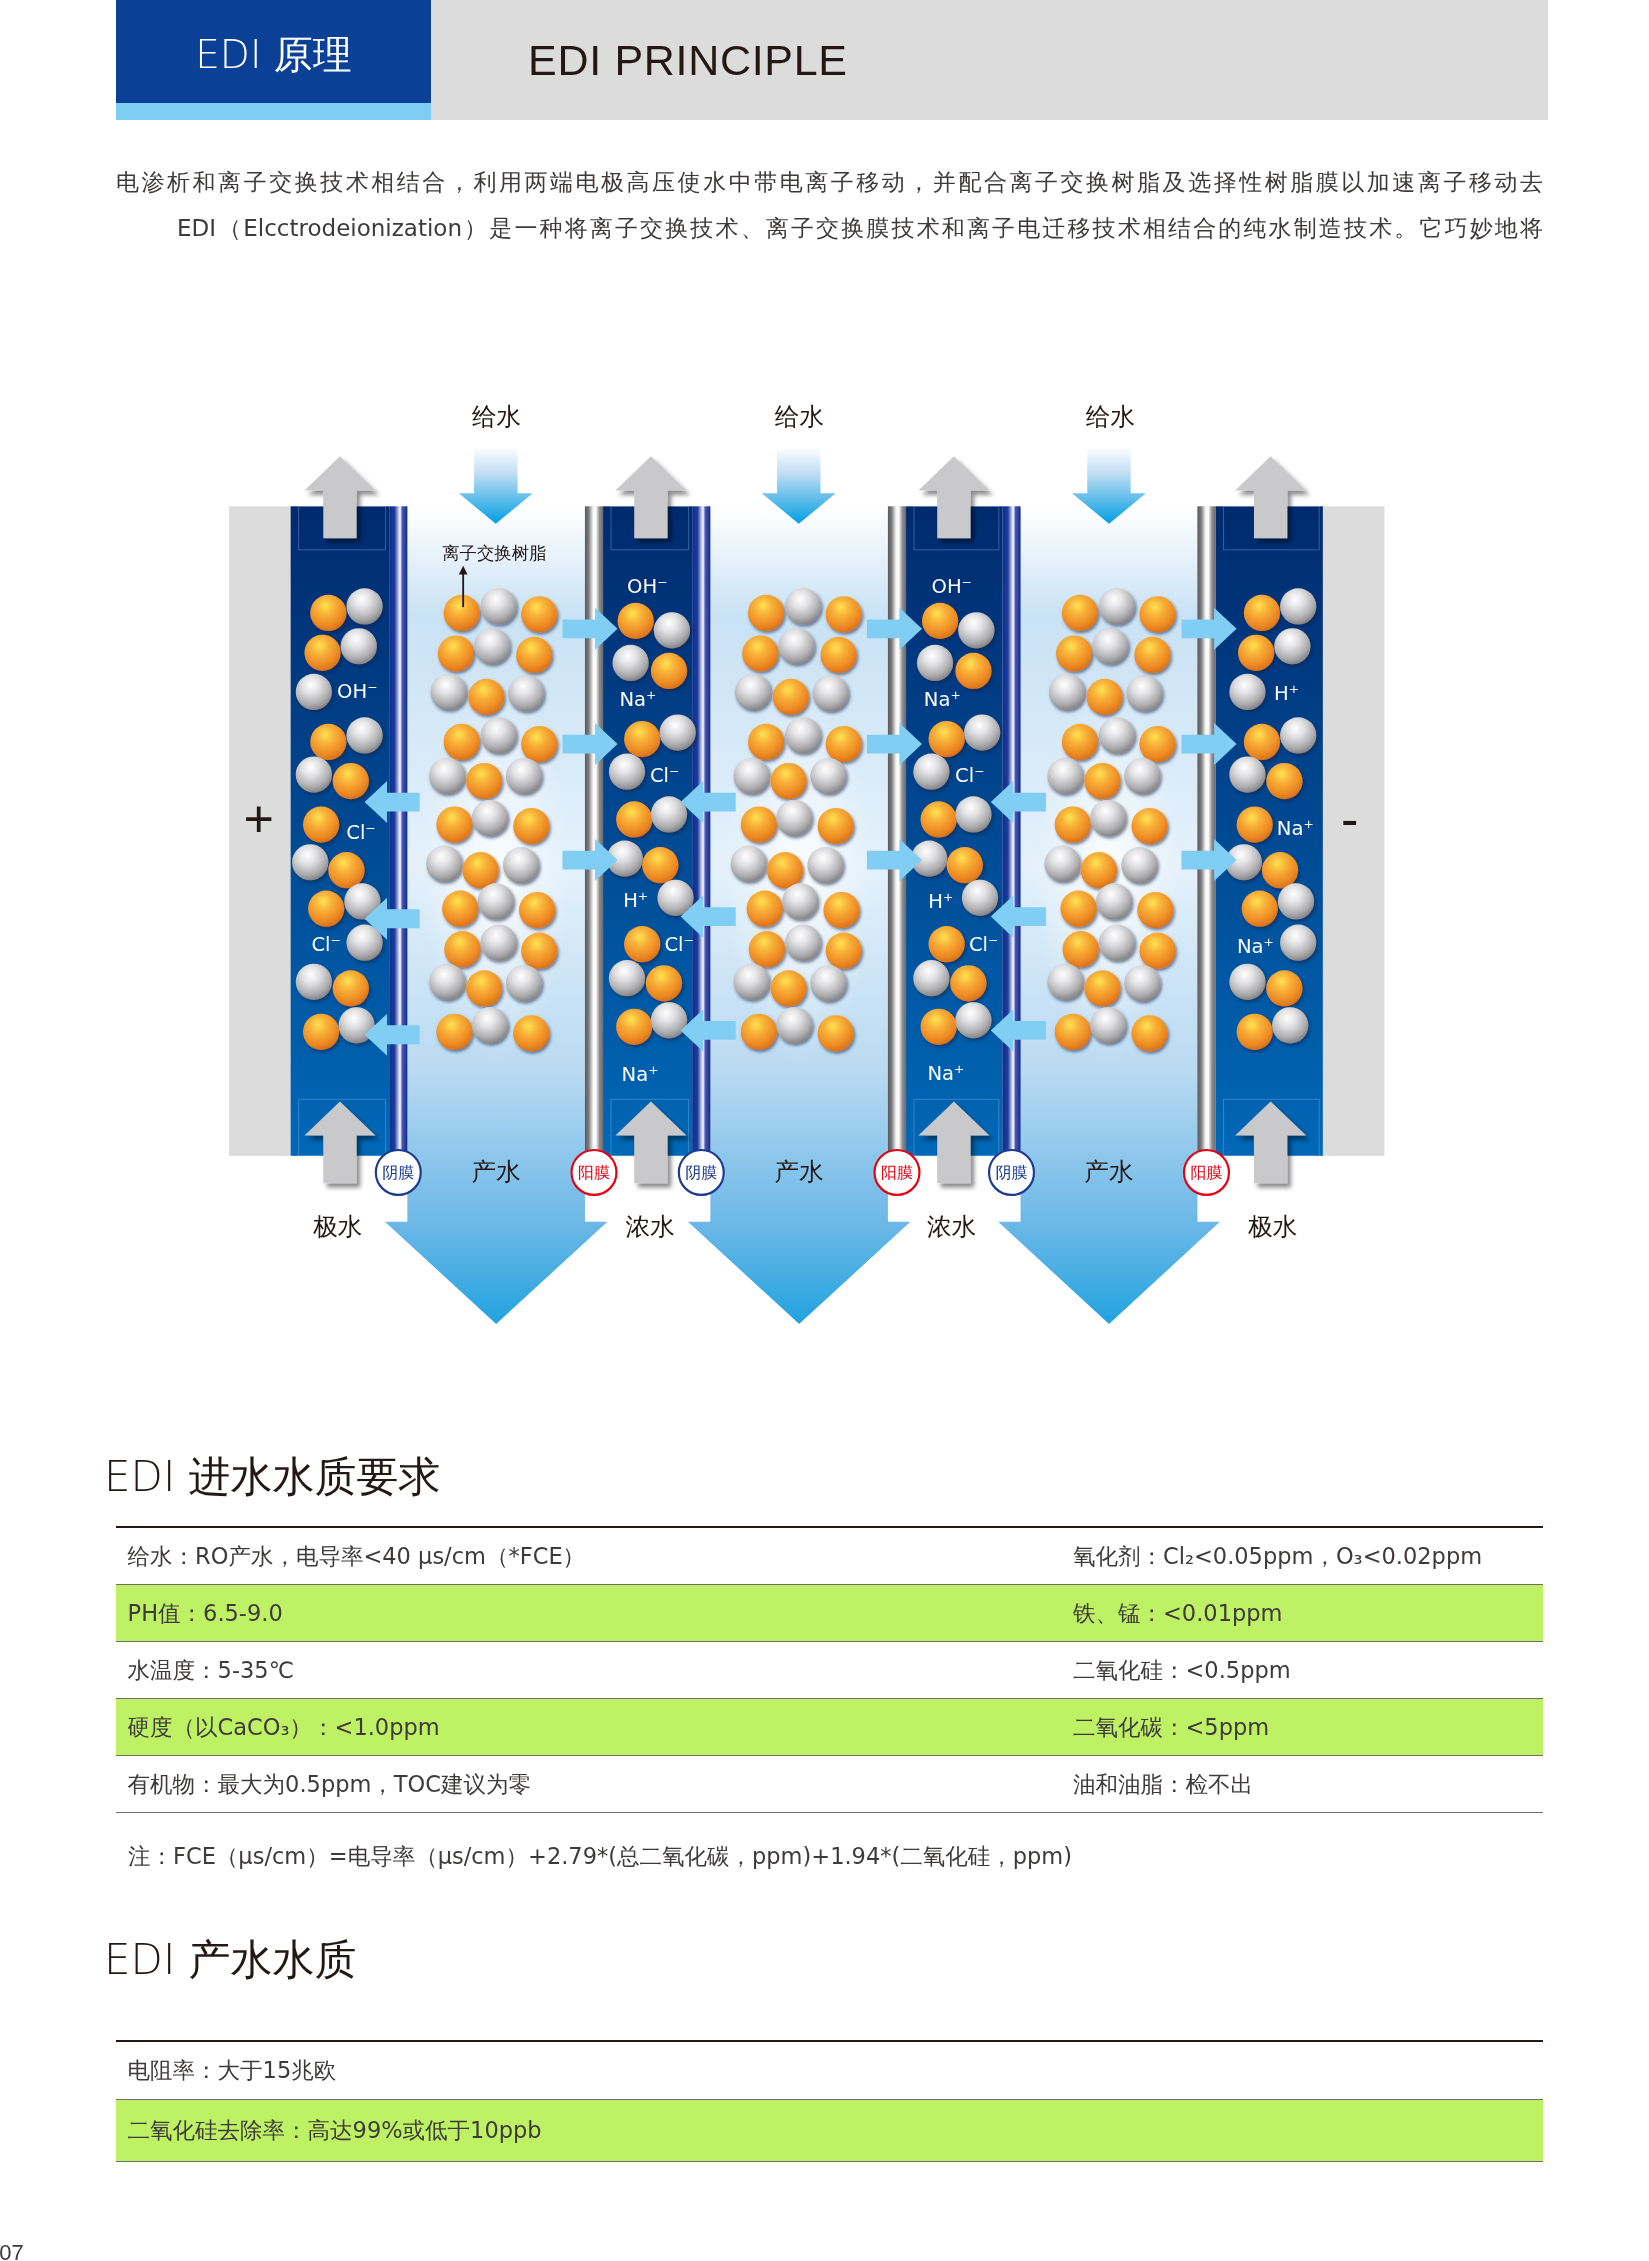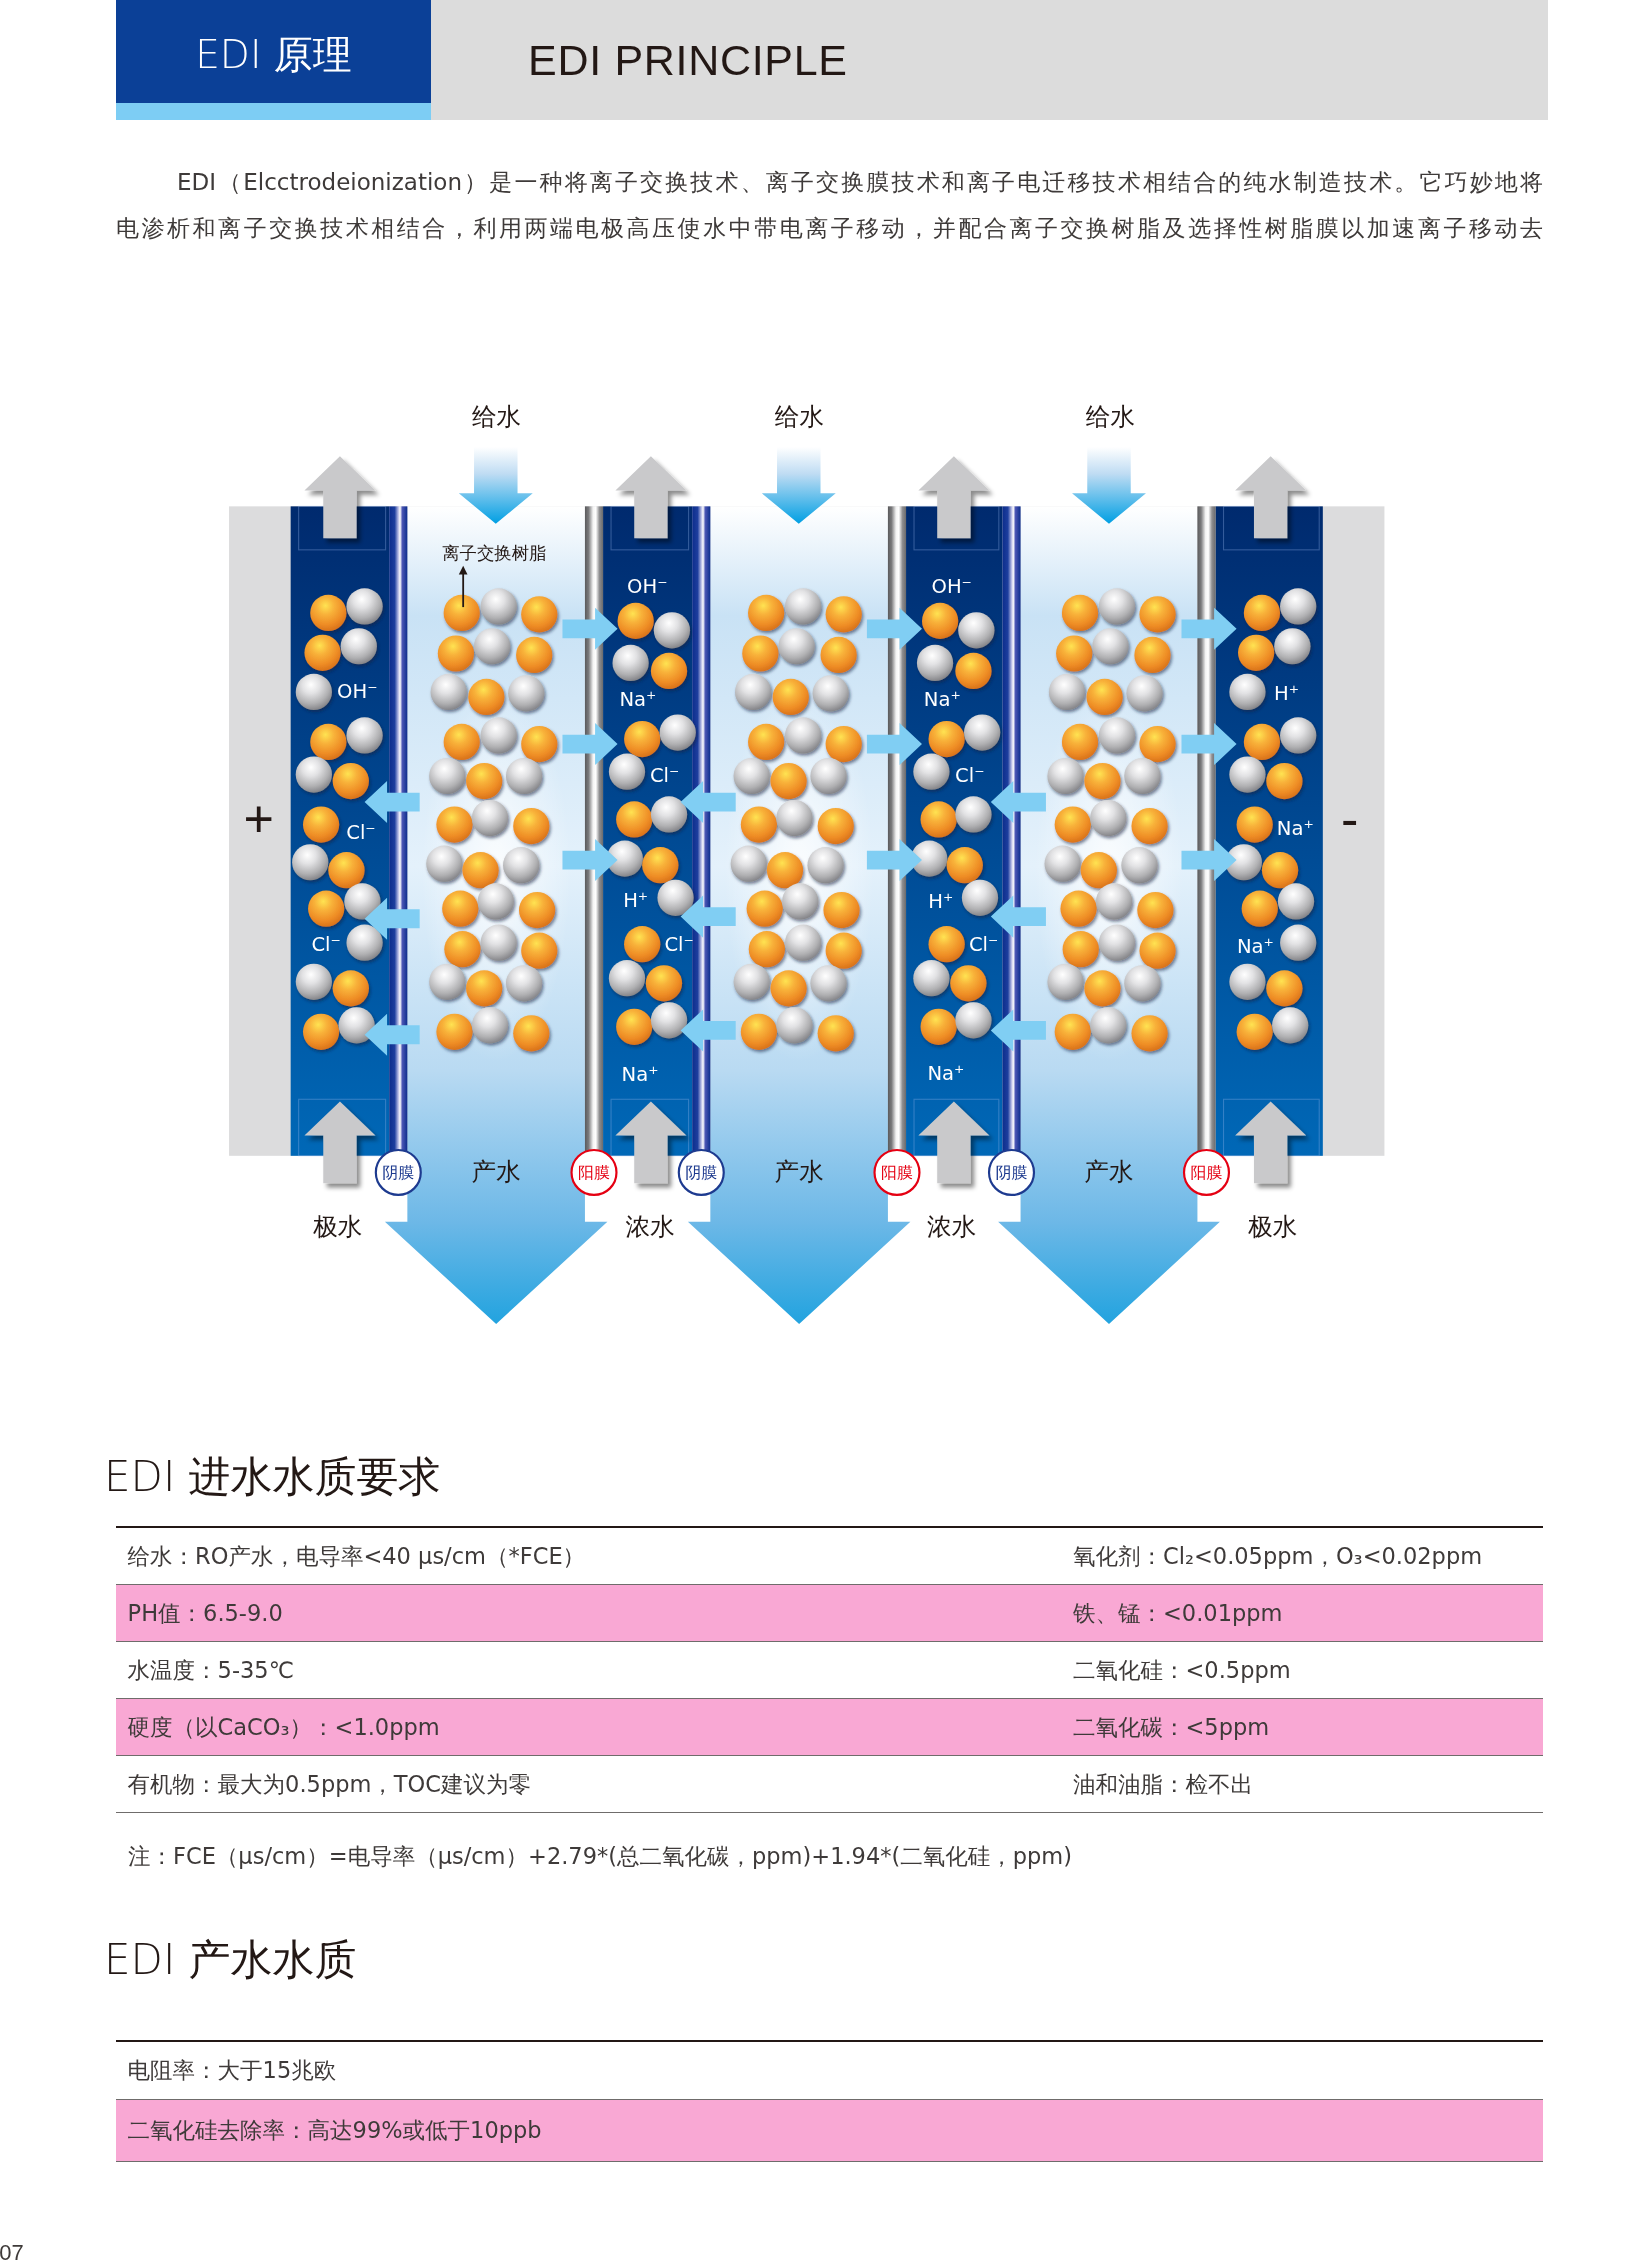--- a/index.html
+++ b/index.html
@@ -27,37 +27,37 @@
   #edi-diagram text { font-family: "DejaVu Sans", sans-serif; text-anchor: middle; dominant-baseline: central; }
   #edi-diagram .lbl { font-size: 34px; fill: #231815; }
   #edi-diagram .ion { font-size: 27px; fill: #ffffff; }
   #edi-diagram .mlbl { font-size: 22px; }
   #edi-diagram .resin { font-size: 24px; fill: #231815; }
   #edi-diagram .sign { font-size: 72px; fill: #231815; font-family: "Liberation Sans", sans-serif; }
 
   .sec-title { position: absolute; left: 104px; font-size: 42px; line-height: 51px; color: #231815; white-space: nowrap; font-weight: 300; }
   .tbl { position: absolute; left: 116px; width: 1427px; border-top: 2.2px solid #231815; }
   .row { display: flex; align-items: center; height: 57px; box-sizing: border-box; border-bottom: 1.4px solid #6f6c6b; font-size: 22.5px; color: #3e3a39; white-space: nowrap; }
-  .row.gray { background: #f9a8d4; }
+  .row.gray { background: #bef264; }
   .cell-l { width: 957px; padding-left: 11.6px; box-sizing: border-box; }
   .cell-r { flex: 1; }
   .note { position: absolute; left: 128px; top: 1840px; line-height: 32px; font-size: 22.5px; color: #3e3a39; white-space: nowrap; }
   .page-num { position: absolute; left: -0.7px; top: 2242px; font-size: 22px; line-height: 22px; color: #3e3a39; font-family: "Liberation Sans", sans-serif; }
 </style>
 </head>
 <body>
 
 <div class="hdr-band"></div>
 <div class="hdr-blue">EDI 原理</div>
 <div class="hdr-stripe"></div>
 <div class="hdr-en">EDI PRINCIPLE</div>
 
 <div class="intro">
+  <div class="line">电渗析和离子交换技术相结合，利用两端电极高压使水中带电离子移动，并配合离子交换树脂及选择性树脂膜以加速离子移动去</div>
   <div class="line first">EDI（Elcctrodeionization）是一种将离子交换技术、离子交换膜技术和离子电迁移技术相结合的纯水制造技术。它巧妙地将</div>
-  <div class="line">电渗析和离子交换技术相结合，利用两端电极高压使水中带电离子移动，并配合离子交换树脂及选择性树脂膜以加速离子移动去</div>
 </div>
 
 <svg id="edi-diagram" xmlns="http://www.w3.org/2000/svg" width="1649" height="957" viewBox="0 540 2275 1320">
   <defs>
     <linearGradient id="colGrad" x1="0" y1="0" x2="0" y2="1">
       <stop offset="0" stop-color="#002a6e"></stop>
       <stop offset="0.45" stop-color="#00468f"></stop>
       <stop offset="1" stop-color="#0068b7"></stop>
     </linearGradient>
     <linearGradient id="prodGrad" gradientUnits="userSpaceOnUse" x1="0" y1="699" x2="0" y2="1827">

